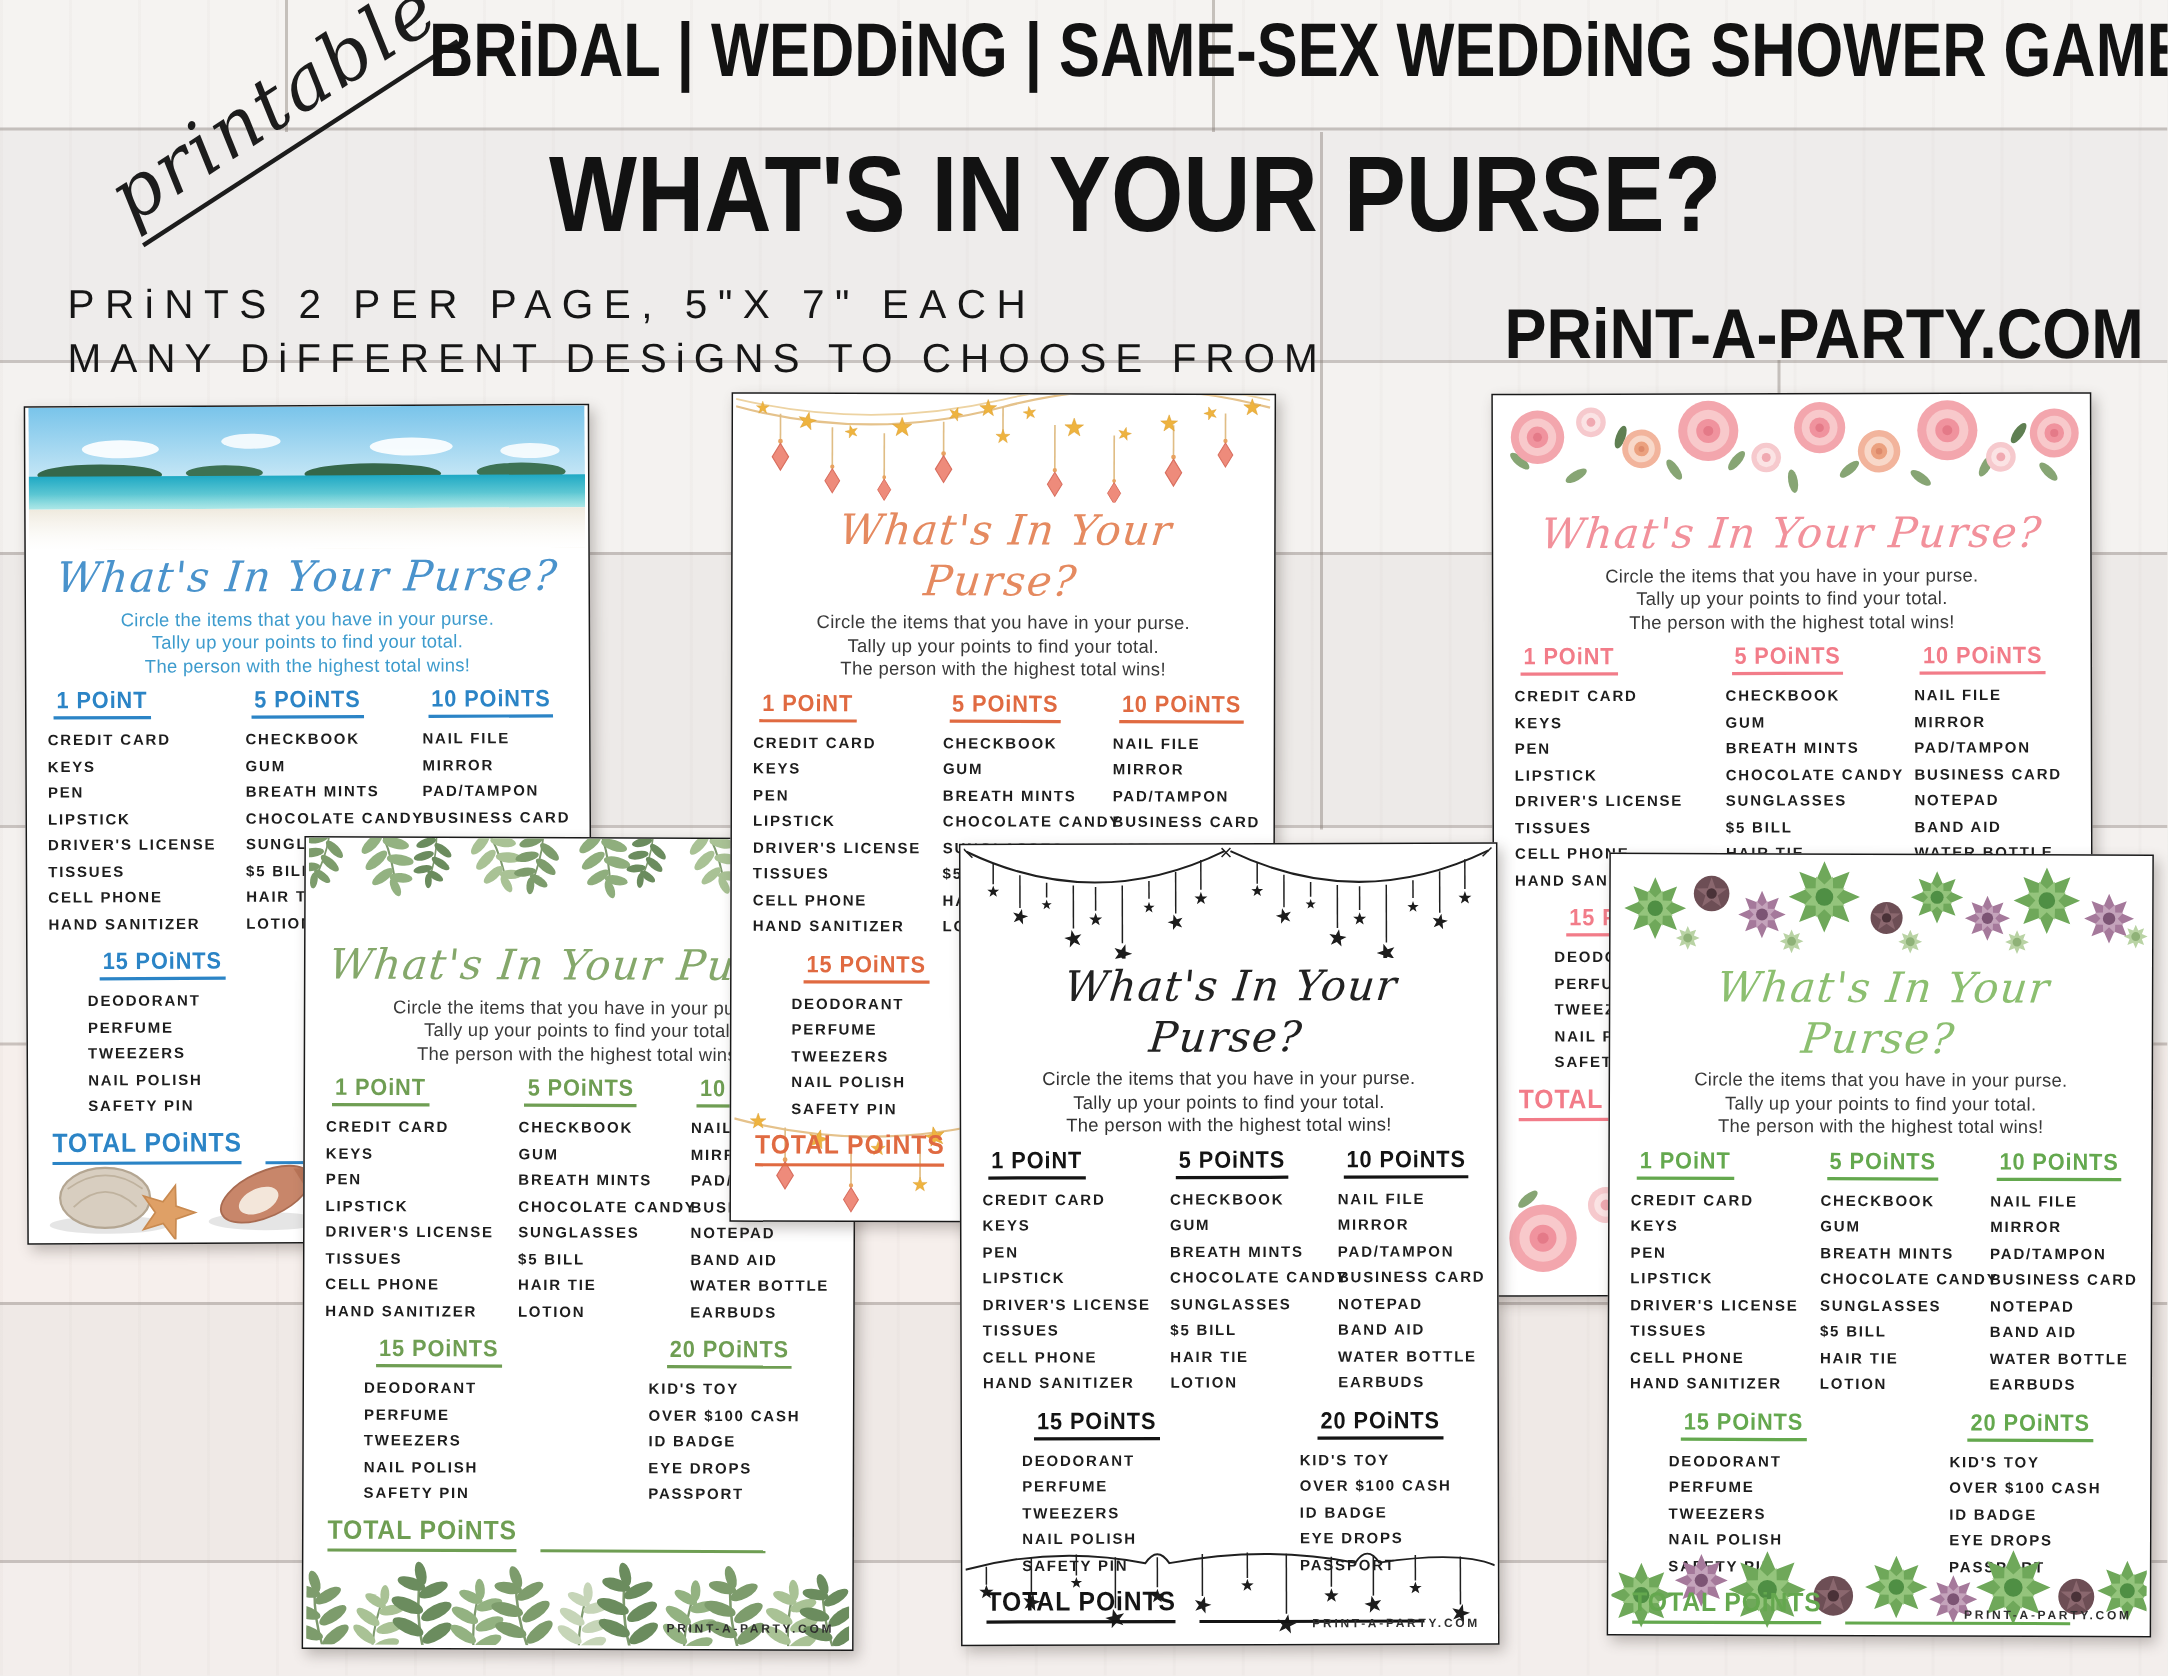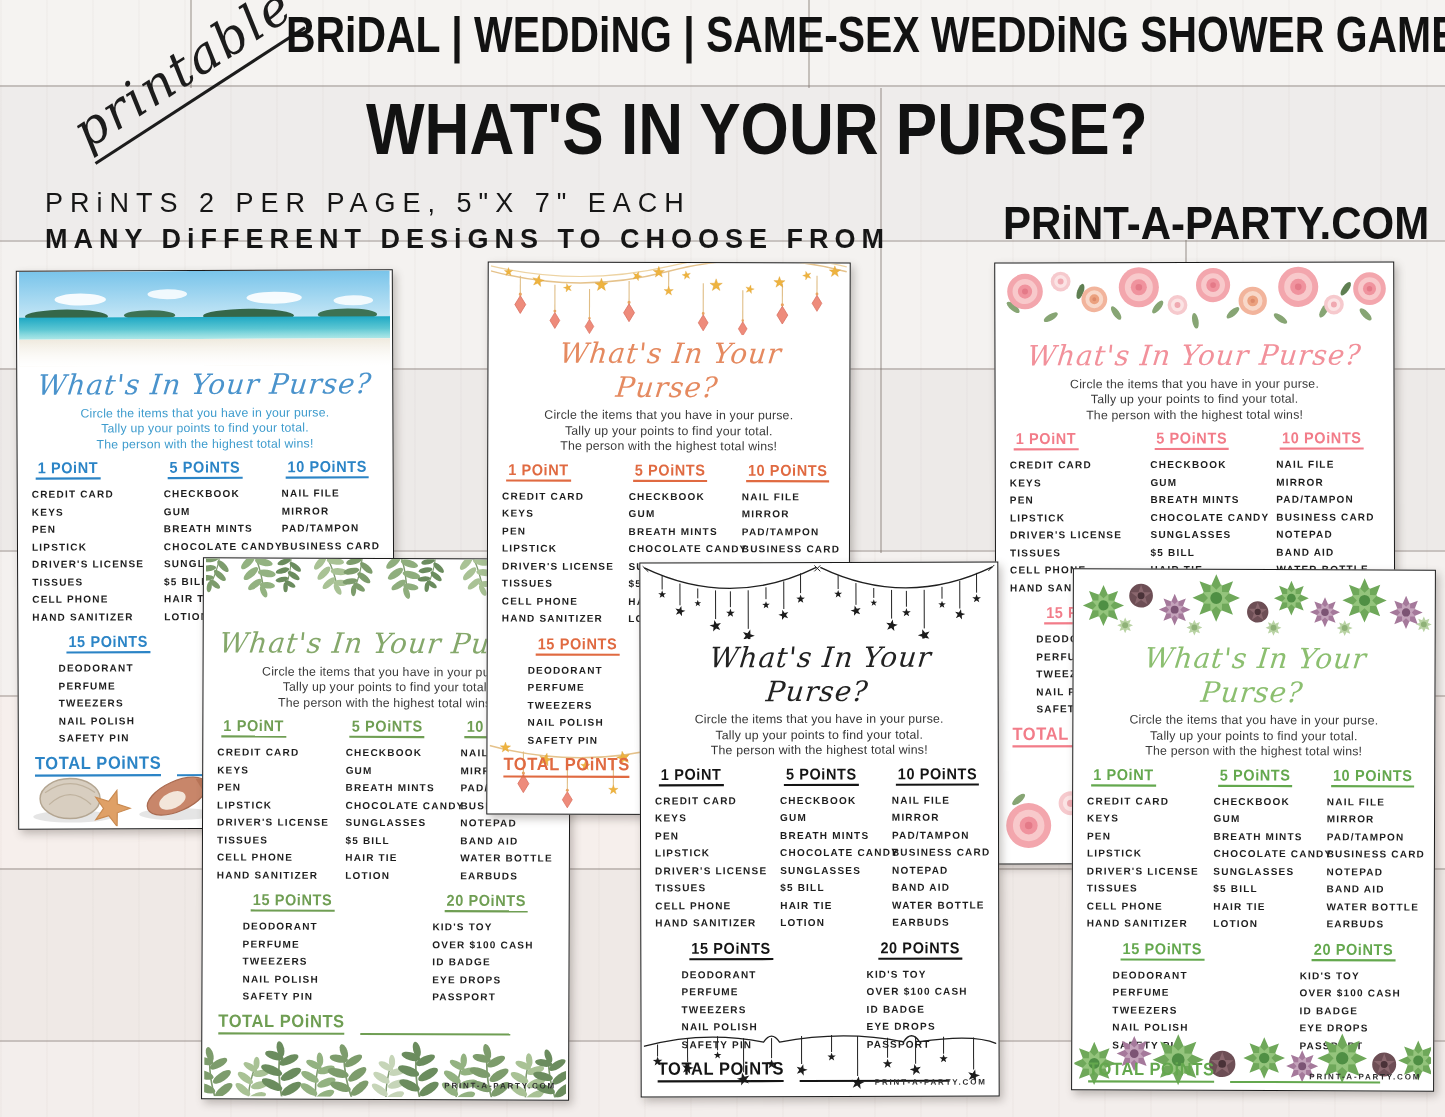--- a/index.html
+++ b/index.html
@@ -162,21 +162,21 @@
 </div>
 
 <div class="hdr script-printable" style="left:62px;top:112px;">printable</div>
 
 <div class="hdr big-line" style="left:286px;top:6px;font-size:44px;transform:scale(.93,1.15);">BRiDAL | WEDDiNG | SAME-SEX WEDDiNG SHOWER GAME</div>
 
 <div class="hdr big-line" style="left:366px;top:88px;font-size:64px;transform:scale(.97,1.12);">WHAT'S IN YOUR PURSE?</div>
 
 <div class="hdr sub-line" style="left:45px;top:188px;font-size:27px;letter-spacing:7px;">PRiNTS 2 PER PAGE, 5"X 7" EACH</div>
 
-<div class="hdr sub-line" style="left:45px;top:224px;font-size:27px;letter-spacing:6px;font-weight:bold;">MANY DiFFERENT DESiGNS TO CHOOSE FROM</div>
+<div class="hdr sub-line" style="left:45px;top:224px;font-size:27px;letter-spacing:6px;">MANY DiFFERENT DESiGNS TO CHOOSE FROM</div>
 
 <div class="hdr big-line" style="left:1003px;top:196px;font-size:42px;transform:scale(1,1.12);">PRiNT-A-PARTY.COM</div>
 
 <div class="card" style="left: 17px; top: 270px; width: 375px; height: 557px; z-index: 1; transform: rotate(-0.25deg); --accent: #2b84c6; --title: #4a93cc; --instr: #3d9bcd;">
   <div class="card-body">
     <div class="deco-top" style="height:95px;">
       <svg viewBox="0 0 375 95" preserveAspectRatio="none" xmlns="http://www.w3.org/2000/svg" xmlns:xlink="http://www.w3.org/1999/xlink">
         <rect x="0" y="0" width="375" height="52" fill="url(#gSky)"></rect>
         <ellipse cx="62" cy="28" rx="26" ry="6" fill="#ffffff" opacity=".9"></ellipse>
         <ellipse cx="150" cy="23" rx="20" ry="5" fill="#ffffff" opacity=".85"></ellipse>

